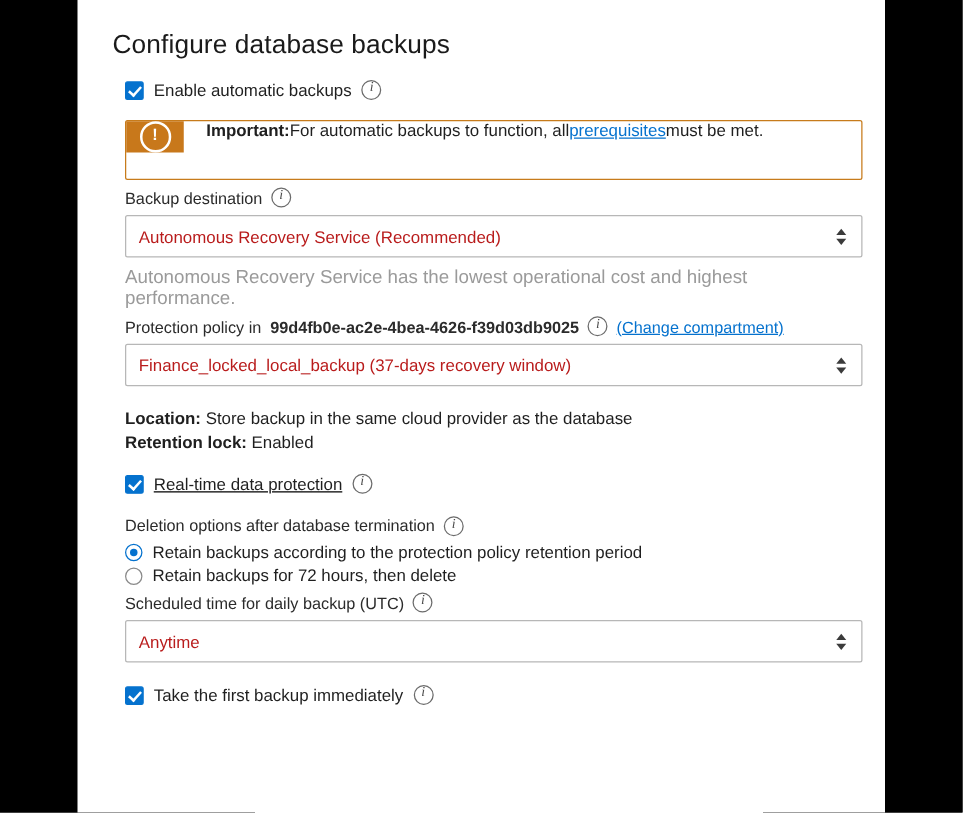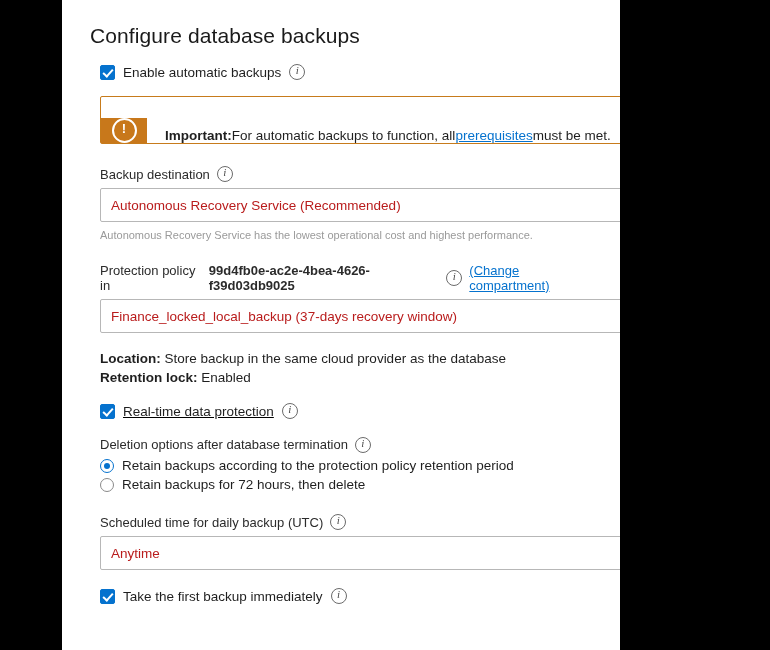--- a/index.html
+++ b/index.html
@@ -10,21 +10,21 @@
   body {
     width: 770px;
     height: 650px;
     overflow: hidden;
     font-family: "Liberation Sans", sans-serif;
   }
   .screen {
     position: absolute;
     left: 62px;
     top: 0px;
-    width: 558px;
+    width: 646px;
     height: 650px;
     background: #ffffff;
     box-sizing: border-box;
     overflow: hidden;
   }
   .content {
     padding: 18px 26px 0 28px;
   }
   .page-title {
     font-size: 21px;
@@ -89,21 +89,21 @@
     line-height: 15px;
   }
   
   .banner {
     margin: 16px 0 0 10px;
     display: flex;
     border: 1px solid #c77b1b;
     border-radius: 2px;
     background: #ffffff;
     height: 48px;
-    align-items: flex-end;
+    align-items: flex-start;
     width: 590px;
     box-sizing: border-box;
   }
   .banner-icon-box {
     width: 46px;
     background: #c8781b;
     display: flex;
     align-items: center;
     justify-content: center;
     flex: 0 0 auto;
@@ -134,21 +134,21 @@
     font-size: 13.5px;
     color: #1f1f1f;
   }
   .banner-text b { font-weight: bold; }
   .banner-link {
     color: #0572ce;
     text-decoration: underline;
   }
   
   .field {
-    margin: 22px 0 0 10px;
+    margin: 6px 0 0 10px;
   }
   .field-label {
     font-size: 13px;
     color: #2b2b2b;
     display: flex;
     align-items: center;
     gap: 7px;
     margin-bottom: 6px;
   }
   .field-label b { font-weight: bold; }
@@ -181,21 +181,21 @@
   }
   .caret-up, .caret-down {
     width: 0;
     height: 0;
     border-left: 4px solid transparent;
     border-right: 4px solid transparent;
   }
   .caret-up { border-bottom: 5px solid #3b3b3b; }
   .caret-down { border-top: 5px solid #3b3b3b; }
   .helper {
-    font-size: 11px;
+    font-size: 15px;
     color: #9a9a9a;
     margin-top: 7px;
   }
   .link {
     color: #0572ce;
     text-decoration: underline;
     font-size: 13px;
   }
   .kv {
     font-size: 13.5px;

